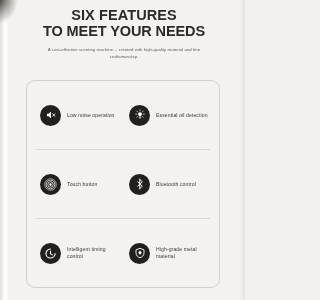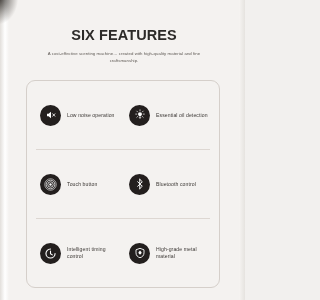--- a/index.html
+++ b/index.html
@@ -48,21 +48,20 @@
     padding-top: 7px;
     text-align: center;
   }
   .title-line {
     color: #2c2a28;
     font-weight: bold;
     font-size: 14.5px;
     line-height: 16px;
     letter-spacing: -0.1px;
     white-space: nowrap;
-    margin-top: 20px;
   }
   .title-line.first { letter-spacing: 0.1px; }
 
   .subtitle {
     margin: 8px auto 0 auto;
     width: 168px;
     color: #5f5a55;
     font-size: 4.3px;
     line-height: 6.6px;
     text-align: center;
@@ -127,20 +126,21 @@
     max-width: 52px;
   }
 </style>
 </head>
 <body>
 
 <div class="sheet">
 
   <div class="header">
     <div class="title-line first">SIX FEATURES</div>
+    <div class="title-line">TO MEET YOUR NEEDS</div>
     <div class="subtitle">A cost-effective scenting machine… created with high-quality material and fine craftsmanship.</div>
   </div>
 
   <div class="card">
     <div class="rows">
 
       <div class="feature-row">
         <div class="feature">
           <span class="icon-badge">
             <svg width="12" height="12" viewBox="0 0 24 24" fill="none">

